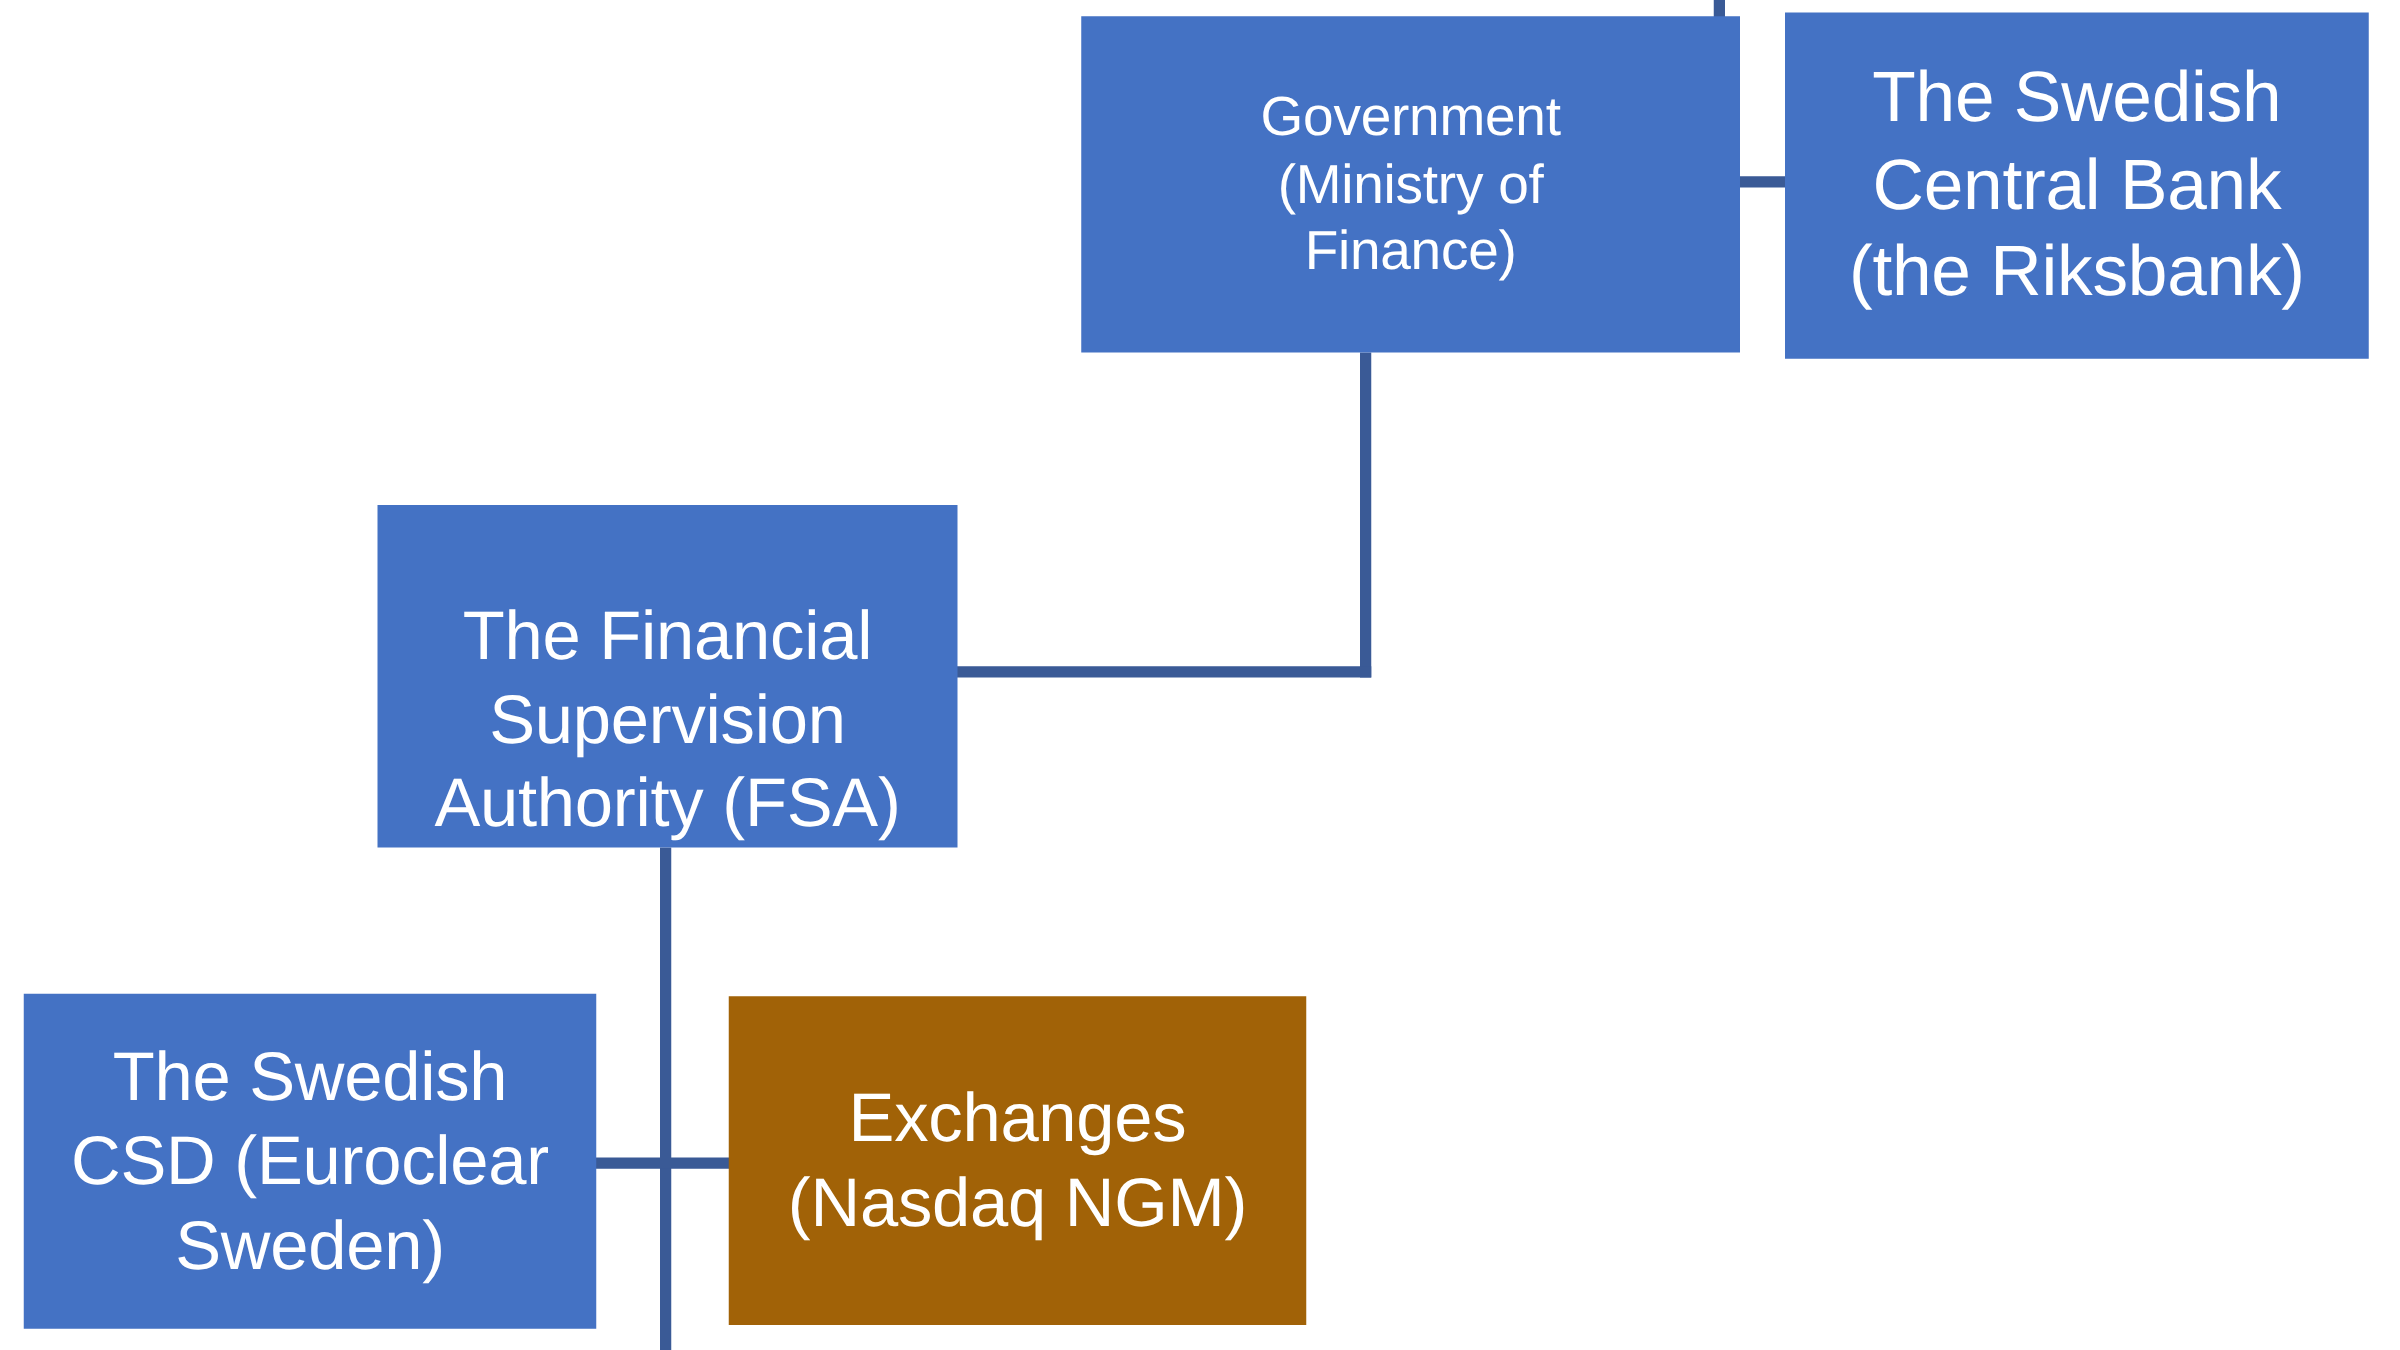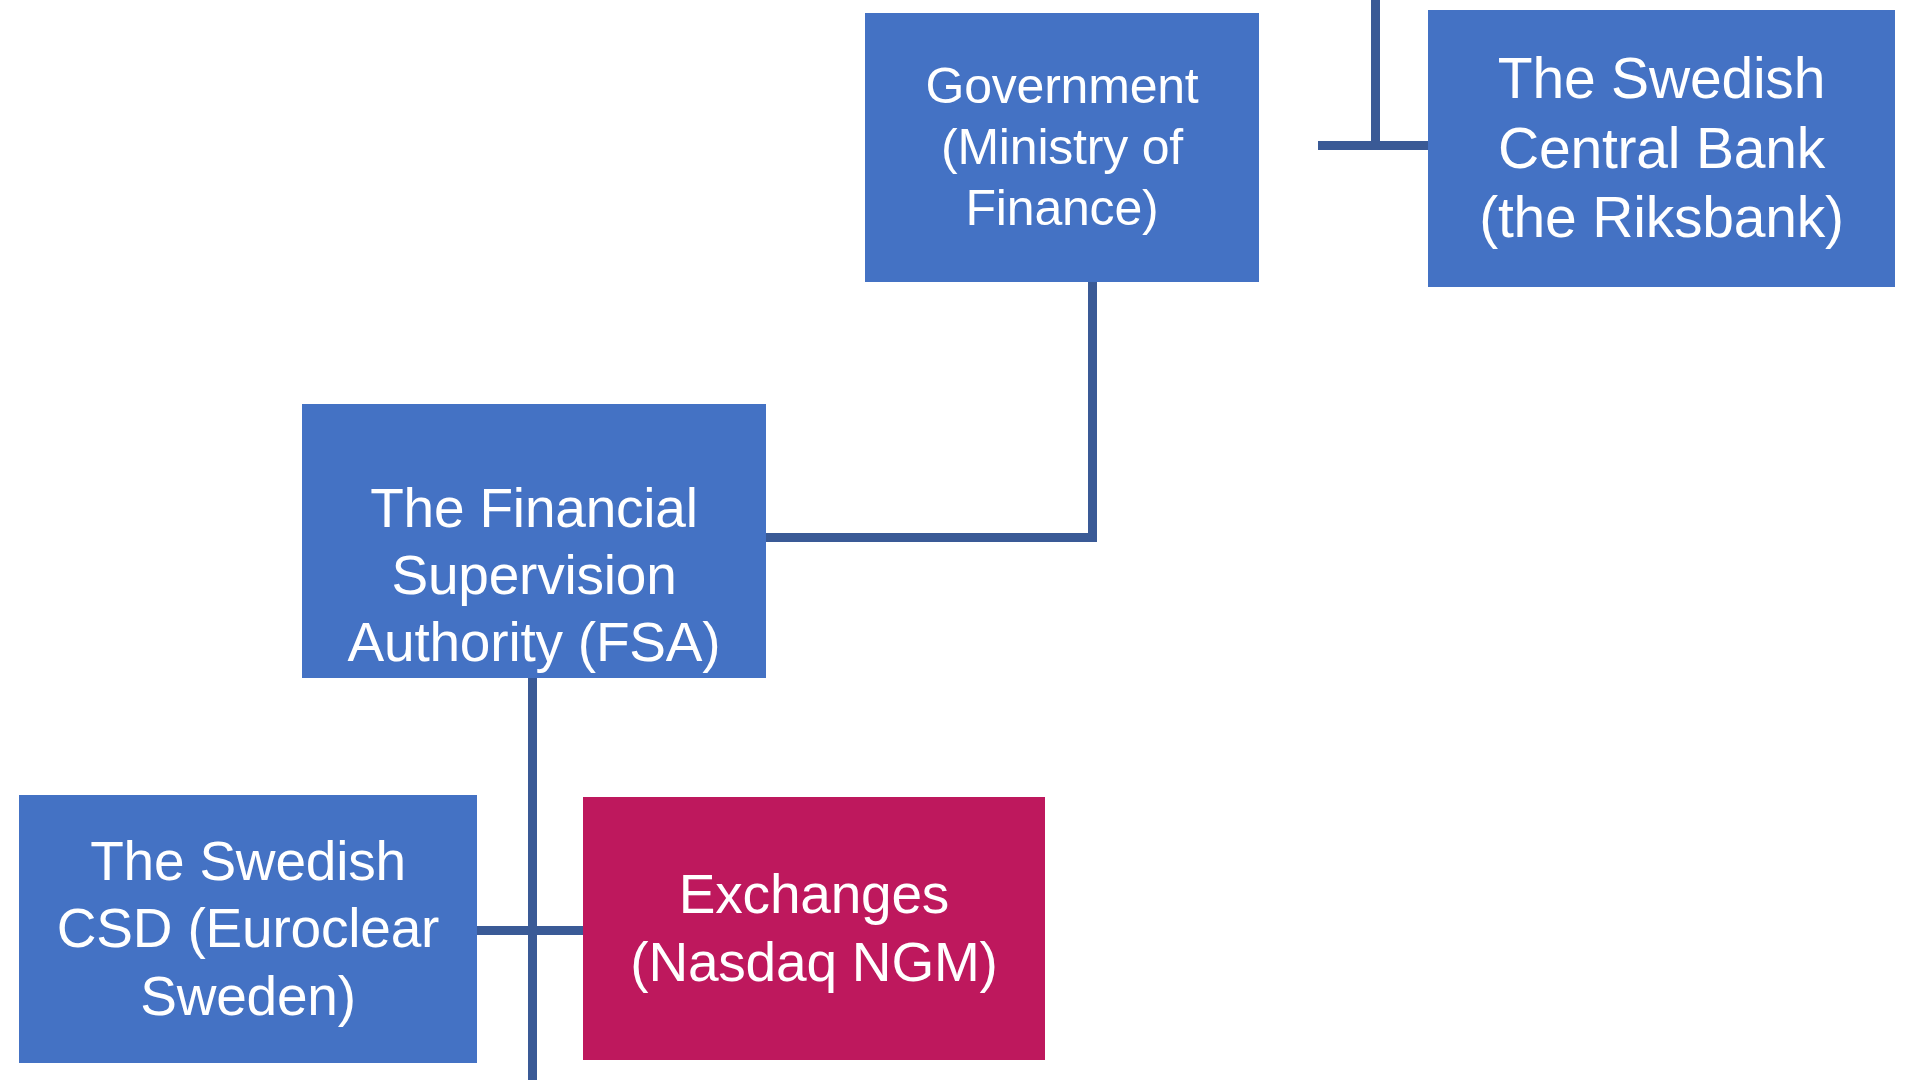--- a/index.html
+++ b/index.html
@@ -33,22 +33,22 @@
     padding: 2px 10px;
     z-index: 3;
   }
   .node-label {
     display: block;
     width: 100%;
   }
   
   #node-government {
     left: 865px;  top: 13px;
-    width: 394px; height: 269px;
-    font-size: 50px;
+    width: 527px; height: 269px;
+    font-size: 44px;
   }
   #node-central-bank {
     left: 1428px; top: 10px;
     width: 467px; height: 277px;
     font-size: 57px;
   }
   #node-fsa {
     left: 302px;  top: 404px;
     width: 464px; height: 274px;
     font-size: 55px;
@@ -130,17 +130,17 @@
   </div>
 
   <div class="node" id="node-fsa" style="background: rgb(68, 114, 196); color: rgb(255, 255, 255);">
     <span class="node-label">The Financial<br>Supervision<br>Authority (FSA)</span>
   </div>
 
   <div class="node" id="node-csd" style="background: rgb(68, 114, 196); color: rgb(255, 255, 255);">
     <span class="node-label">The Swedish<br>CSD (Euroclear<br>Sweden)</span>
   </div>
 
-  <div class="node" id="node-exchanges" style="background: #be185d; color: rgb(255, 255, 255);">
+  <div class="node" id="node-exchanges" style="background: #a16207; color: rgb(255, 255, 255);">
     <span class="node-label">Exchanges<br>(Nasdaq NGM)</span>
   </div>
 
 </div>
 
 </body></html>

